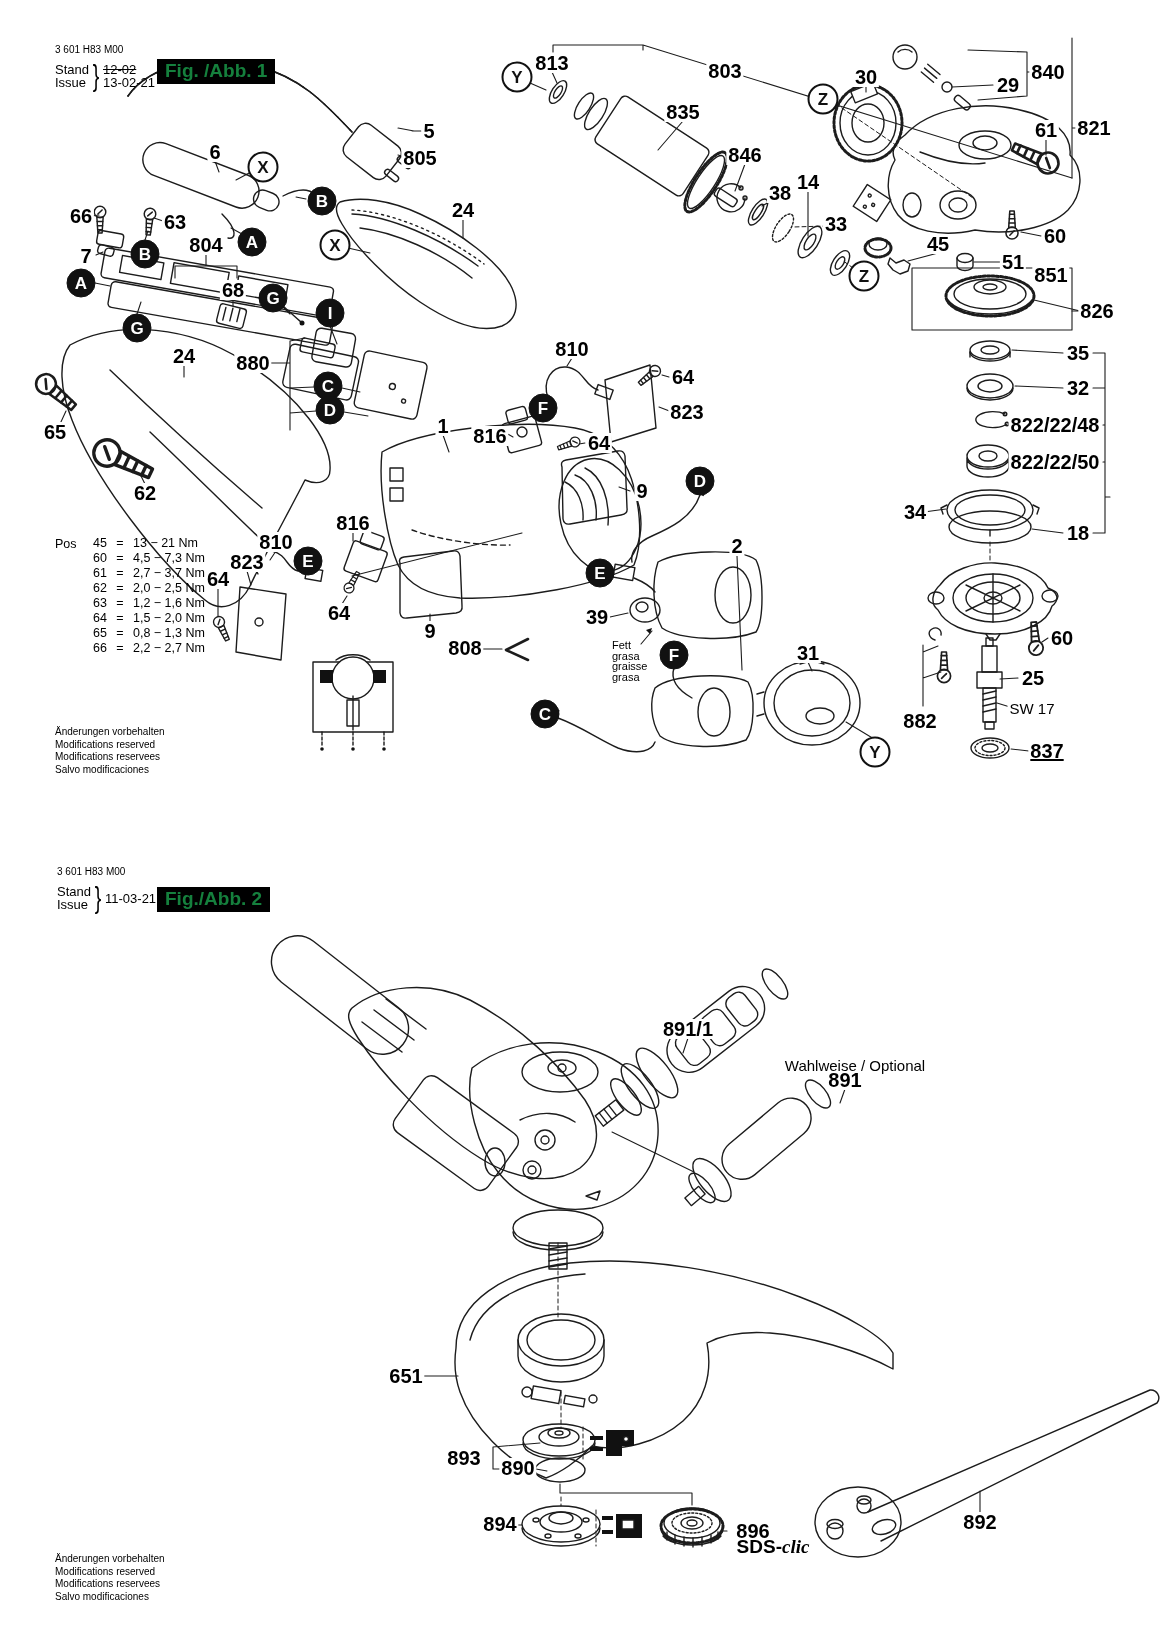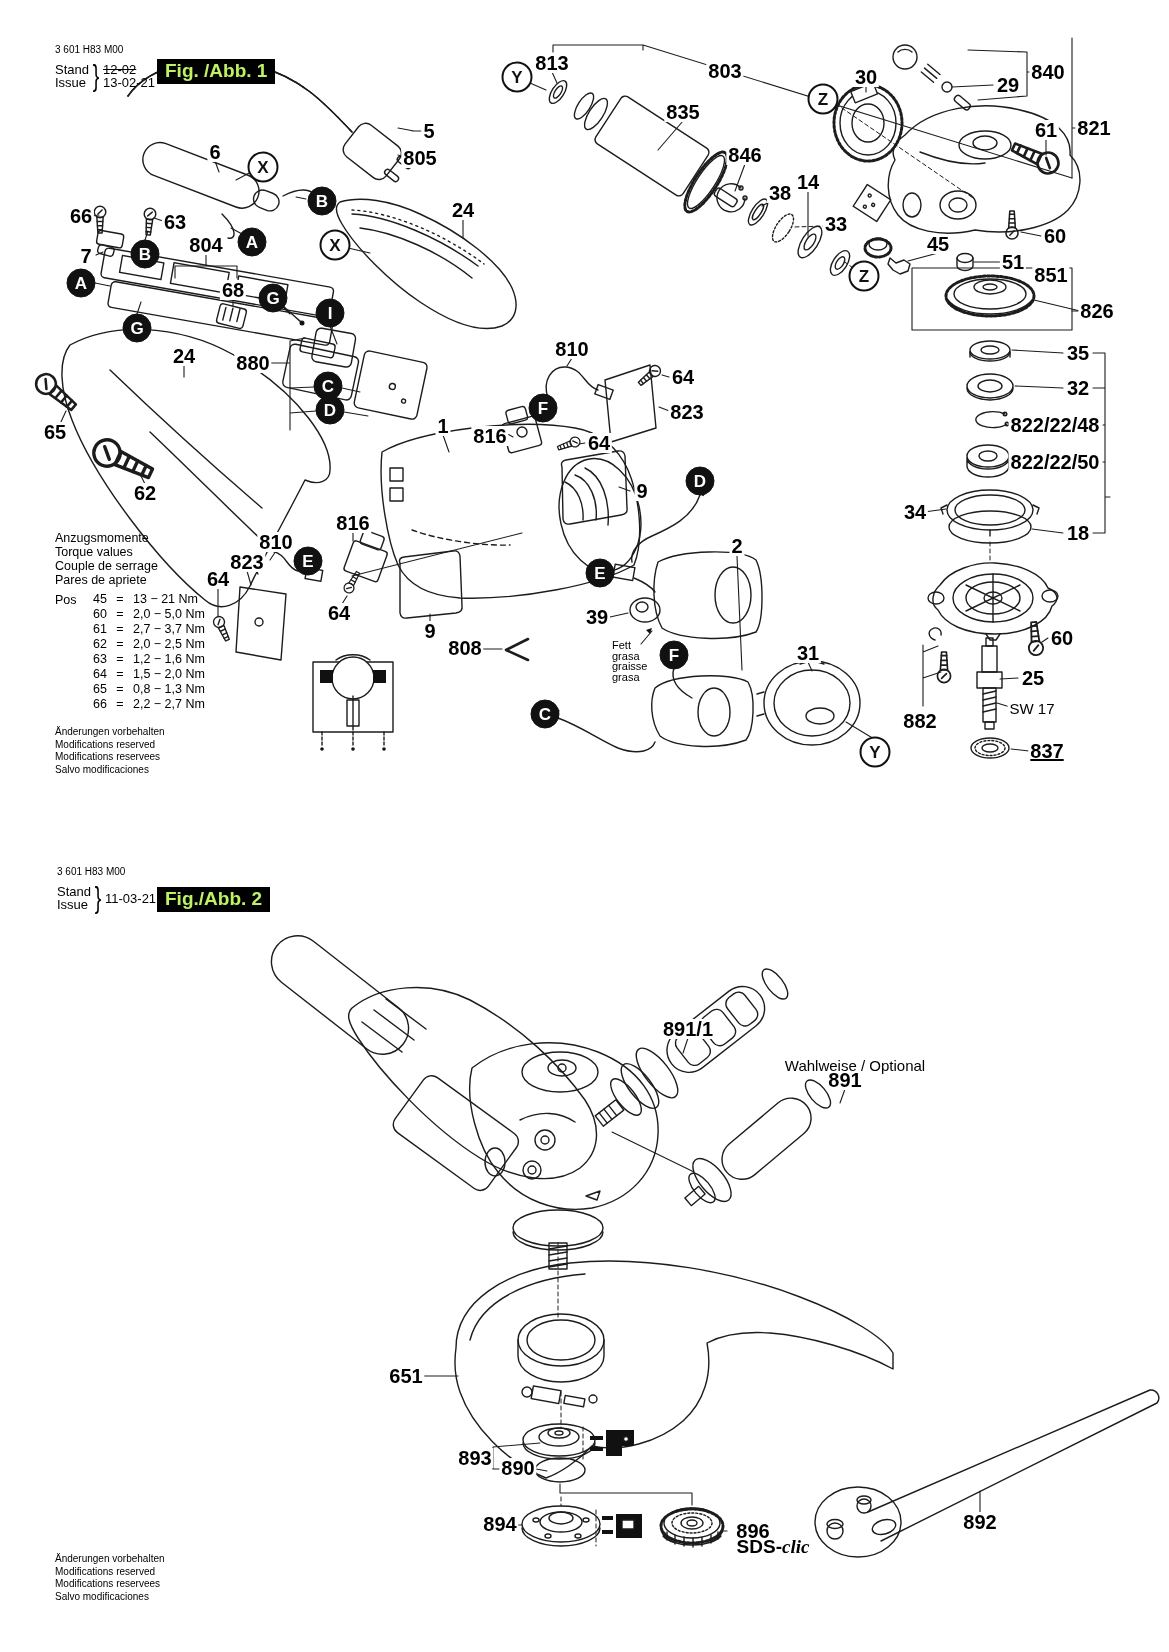--- a/index.html
+++ b/index.html
@@ -22,21 +22,21 @@
   .refc{position:absolute;transform:translate(-50%,-50%);width:27px;height:27px;border-radius:50%;
         display:flex;align-items:center;justify-content:center;font-weight:700;font-size:17px;line-height:1;}
   .refc.outline{background:#fff;border:2.4px solid #111;color:#111;}
   .refc.filled{background:#111;color:#fff;border:1px solid #111;}
   .hdr{position:absolute;width:220px;}
   .pnum{font-size:10px;margin-bottom:4px;}
   .si{display:flex;align-items:center;gap:1px;}
   .si-col div{font-size:13px;line-height:13px;}
   .brace{font-size:30px;font-weight:400;transform:scaleX(0.65);margin:0 1px;}
   .struck{text-decoration:line-through;}
-  .figbadge{position:absolute;background:#000;color:#bef264;font-weight:700;font-size:19px;
+  .figbadge{position:absolute;background:#000;color:#15803d;font-weight:700;font-size:19px;
             padding:2px 8px;line-height:1.1;white-space:nowrap;}
   .torque{position:absolute;left:55px;top:531px;font-size:12.5px;}
   .ttl div{line-height:14px;}
   .trows{position:relative;margin-top:5px;padding-left:28px;}
   .tposlbl{position:absolute;left:0;top:1px;}
   .trow{line-height:15px;}
   .tpos{display:inline-block;width:24px;text-align:right;}
   .teq{display:inline-block;width:26px;text-align:center;}
   .notes{position:absolute;font-size:10px;}
   .notes div{line-height:12.5px;}
@@ -569,21 +569,21 @@
       <div class="plabel" style="left: 247px; top: 562px;">823</div>
       <div class="plabel" style="left: 276px; top: 542px;">810</div>
       <div class="plabel" style="left: 353px; top: 523px;">816</div>
       <div class="plabel" style="left: 218px; top: 579px;">64</div>
       <div class="plabel" style="left: 339px; top: 613px;">64</div>
       <div class="plabel" style="left: 430px; top: 631px;">9</div>
       <div class="plabel" style="left: 465px; top: 648px;">808</div>
       <div class="plabel" style="left: 688px; top: 1029px;">891/1</div>
       <div class="plabel" style="left: 845px; top: 1080px;">891</div>
       <div class="plabel" style="left: 406px; top: 1376px;">651</div>
-      <div class="plabel" style="left: 475px; top: 1458px;">893</div>
+      <div class="plabel" style="left: 464px; top: 1458px;">893</div>
       <div class="plabel" style="left: 518px; top: 1468px;">890</div>
       <div class="plabel" style="left: 500px; top: 1524px;">894</div>
       <div class="plabel" style="left: 753px; top: 1531px;">896</div>
       <div class="plabel" style="left: 980px; top: 1522px;">892</div>
       <div class="slabel" style="left: 1032px; top: 708px;">SW 17</div>
       <div class="slabel" style="left: 855px; top: 1065px;">Wahlweise / Optional</div>
       <div class="refc outline" style="left: 517px; top: 77px;">Y</div>
       <div class="refc outline" style="left: 263px; top: 167px;">X</div>
       <div class="refc outline" style="left: 335px; top: 245px;">X</div>
       <div class="refc outline" style="left: 823px; top: 99px;">Z</div>
@@ -631,30 +631,24 @@
     </div>
     <div class="brace">}</div>
     <div class="si-col" style="display:flex;align-items:center;">
       <div>11-03-21</div>
     </div>
   </div>
 </div>
 <div class="figbadge" style="left:157px;top:887px;">Fig./Abb. 2</div>
 
 <div class="torque">
-  <div class="ttl">
-        <div>Anzugsmomente</div>
-        <div>Torque values</div>
-        <div>Couple de serrage</div>
-        <div>Pares de apriete</div>
-      </div>
   <div class="trows">
     <span class="tposlbl">Pos</span>
   <div class="trow"><span class="tpos">45</span><span class="teq">=</span><span class="trng">13 − 21 Nm</span></div>
-        <div class="trow"><span class="tpos">60</span><span class="teq">=</span><span class="trng">2,0 − 5,0 Nm</span></div>
+        <div class="trow"><span class="tpos">60</span><span class="teq">=</span><span class="trng">4,5 − 7,3 Nm</span></div>
         <div class="trow"><span class="tpos">61</span><span class="teq">=</span><span class="trng">2,7 − 3,7 Nm</span></div>
         <div class="trow"><span class="tpos">62</span><span class="teq">=</span><span class="trng">2,0 − 2,5 Nm</span></div>
         <div class="trow"><span class="tpos">63</span><span class="teq">=</span><span class="trng">1,2 − 1,6 Nm</span></div>
         <div class="trow"><span class="tpos">64</span><span class="teq">=</span><span class="trng">1,5 − 2,0 Nm</span></div>
         <div class="trow"><span class="tpos">65</span><span class="teq">=</span><span class="trng">0,8 − 1,3 Nm</span></div>
         <div class="trow"><span class="tpos">66</span><span class="teq">=</span><span class="trng">2,2 − 2,7 Nm</span></div>
       </div>
 </div>
 
 <div class="fett" style="left:606px;top:640px;">

